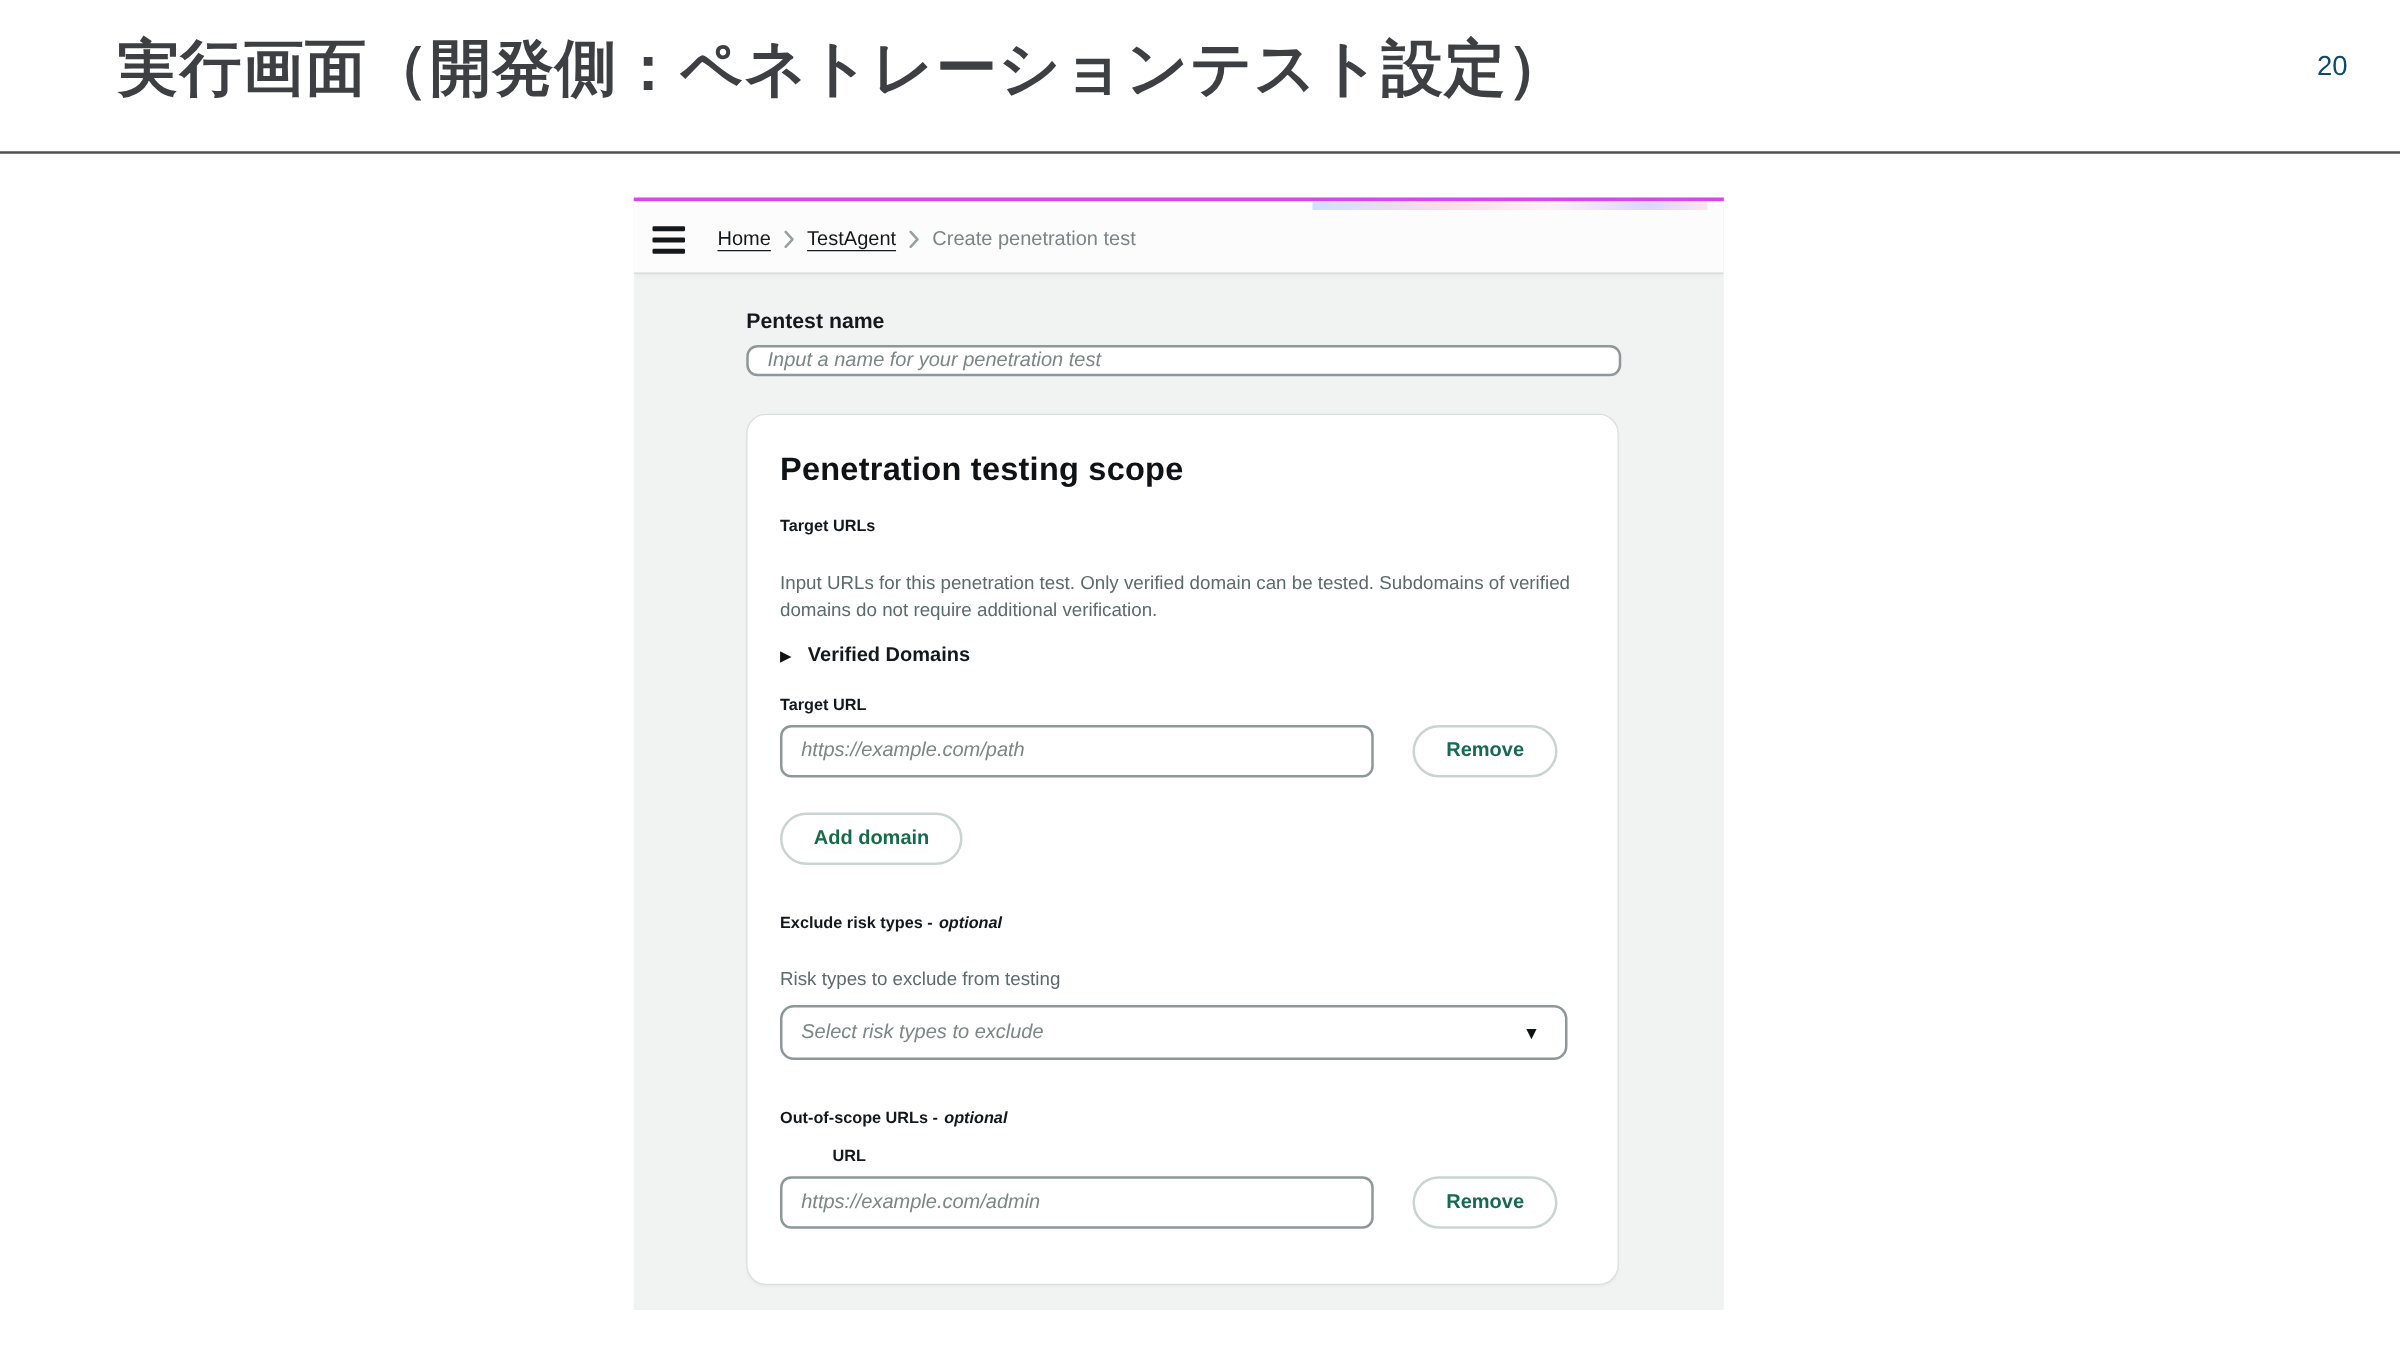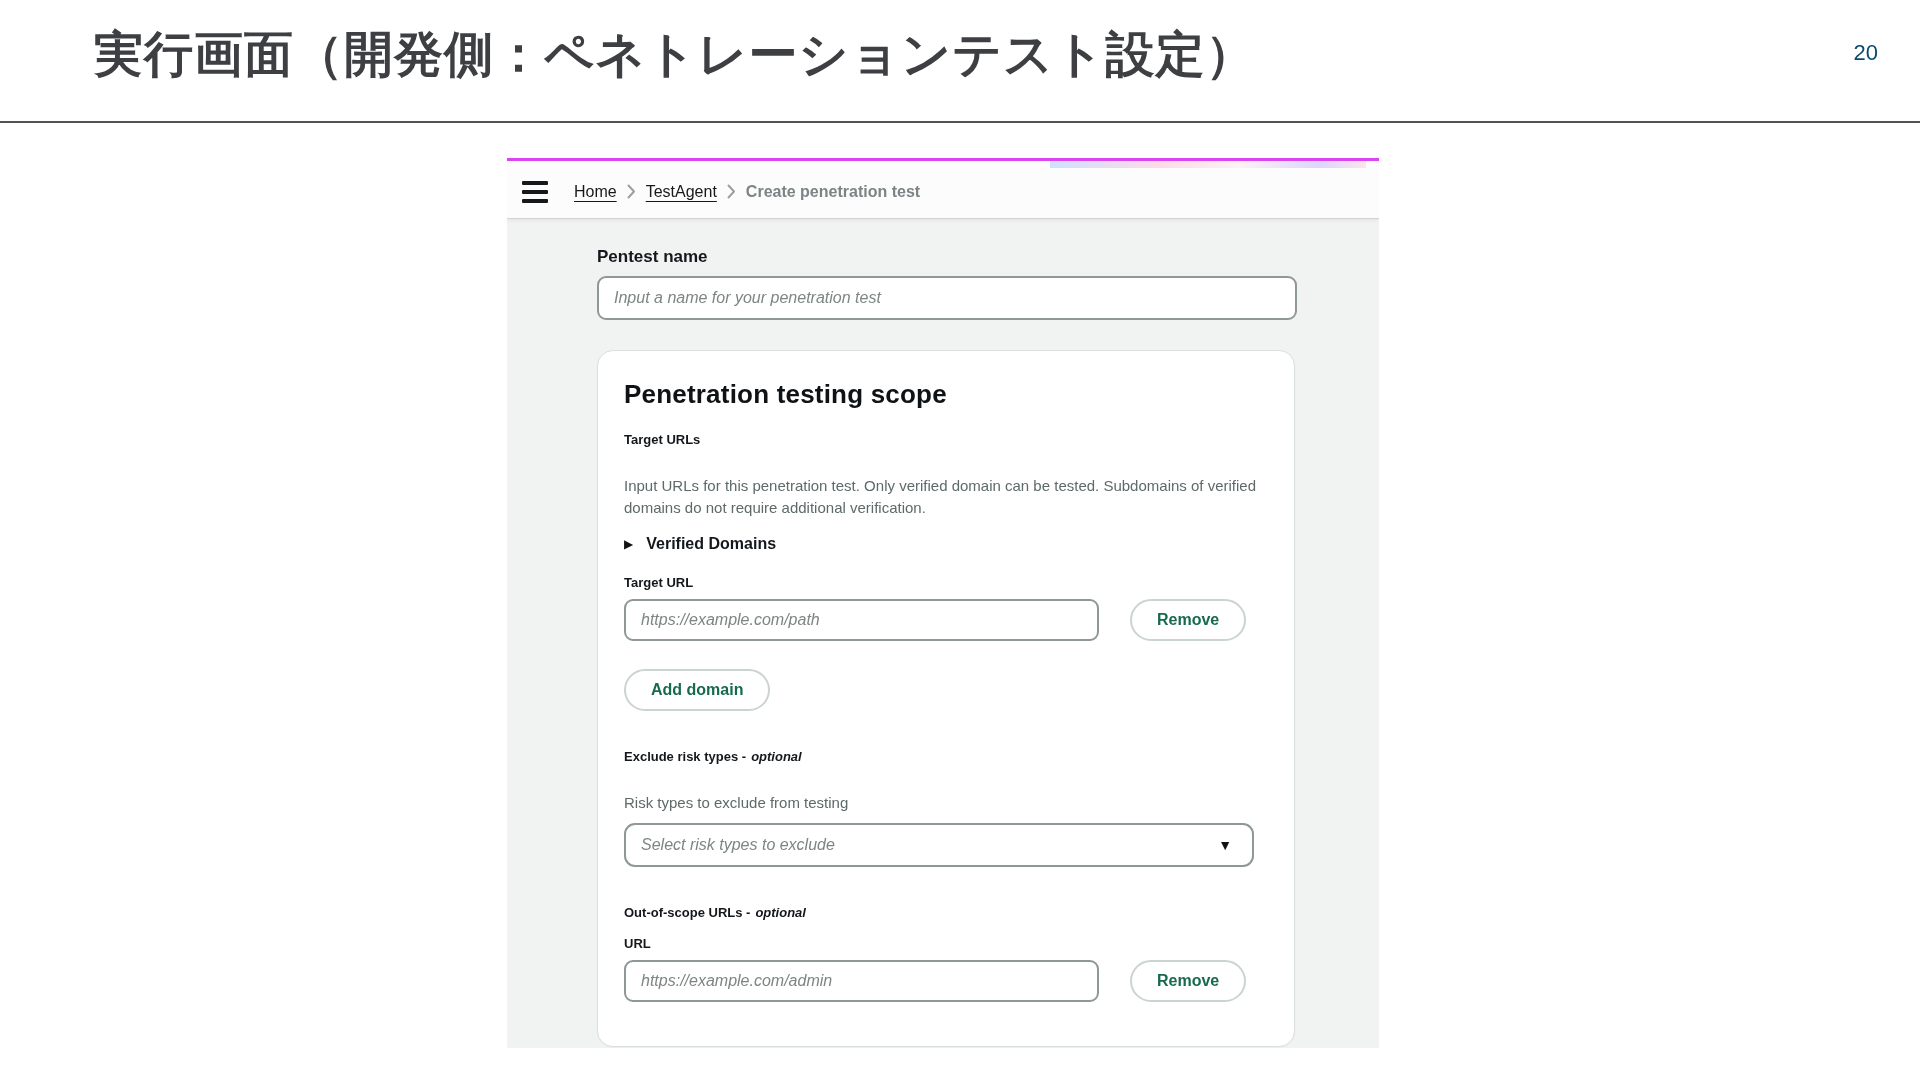--- a/index.html
+++ b/index.html
@@ -45,27 +45,27 @@
     box-shadow: 0 1px 4px rgba(0,0,0,0.07);
     display: flex; align-items: center; padding: 4px 0 0 15px;
   }
   .hamburger { width: 26px; display: flex; flex-direction: column; gap: 5px; margin-right: 26px; cursor: pointer; }
   .hamburger .bar { height: 4px; background: #16191b; border-radius: 1px; }
   .crumb-link {
     font-size: 16px; color: #16191b; text-decoration: underline;
     text-underline-offset: 4px; text-decoration-thickness: 1px; cursor: pointer;
   }
   .crumb-sep { margin: 0 10px; display: flex; align-items: center; }
-  .crumb-current { font-size: 16px; font-weight: 700; color: #7c8485; }
+  .crumb-current { font-size: 16px; font-weight: 400; color: #7c8485; }
 
   .content { position: absolute; top: 58px; left: 0; right: 0; bottom: 0; padding: 28px 0 0 90px; }
 
   .field-label { font-size: 17px; font-weight: 700; color: #14181c; }
   .text-input {
-    display: block; margin-top: 9px; height: 44px; width: 700px;
+    display: block; margin-top: 9px; height: 25px; width: 700px;
     border: 2px solid #8e9898; border-radius: 9px; background: #fff;
     padding: 0 15px; font-size: 16px; font-family: inherit; color: #444;
   }
   .text-input::placeholder { color: #7d8585; font-style: italic; opacity: 1; }
 
   .card {
     margin-top: 30px; width: 698px; background: #fff;
     border: 1px solid #dadfdf; border-radius: 16px;
     padding: 28px 28px 44px 26px;
     box-shadow: 0 1px 2px rgba(0,0,0,0.03);
@@ -90,21 +90,21 @@
   .url-input::placeholder { color: #7d8585; font-style: italic; opacity: 1; }
 
   .btn {
     height: 42px; border-radius: 21px; border: 2px solid #ccd3d3; background: #fff;
     color: #176b4d; font-weight: 700; font-size: 16px; font-family: inherit;
     padding: 0 25px; cursor: pointer; white-space: nowrap;
   }
   .remove-btn { margin-left: 31px; }
   .add-btn { margin-top: 28px; display: inline-block; }
   .mt-lg { margin-top: 38px; }
-  .mt-sm { margin-top: 16px; }
+  .mt-sm { margin-top: 16px; margin-left: 42px; }
 
   .select {
     margin-top: 10px; width: 630px; height: 44px;
     border: 2px solid #8e9898; border-radius: 11px; background: #fff;
     display: flex; align-items: center; justify-content: space-between;
     padding: 0 20px 0 15px; cursor: pointer;
   }
   .select .ph { font-size: 16px; font-style: italic; color: #7d8585; }
   .select .caret { font-size: 14px; color: #0f1316; line-height: 1; }
 </style>

